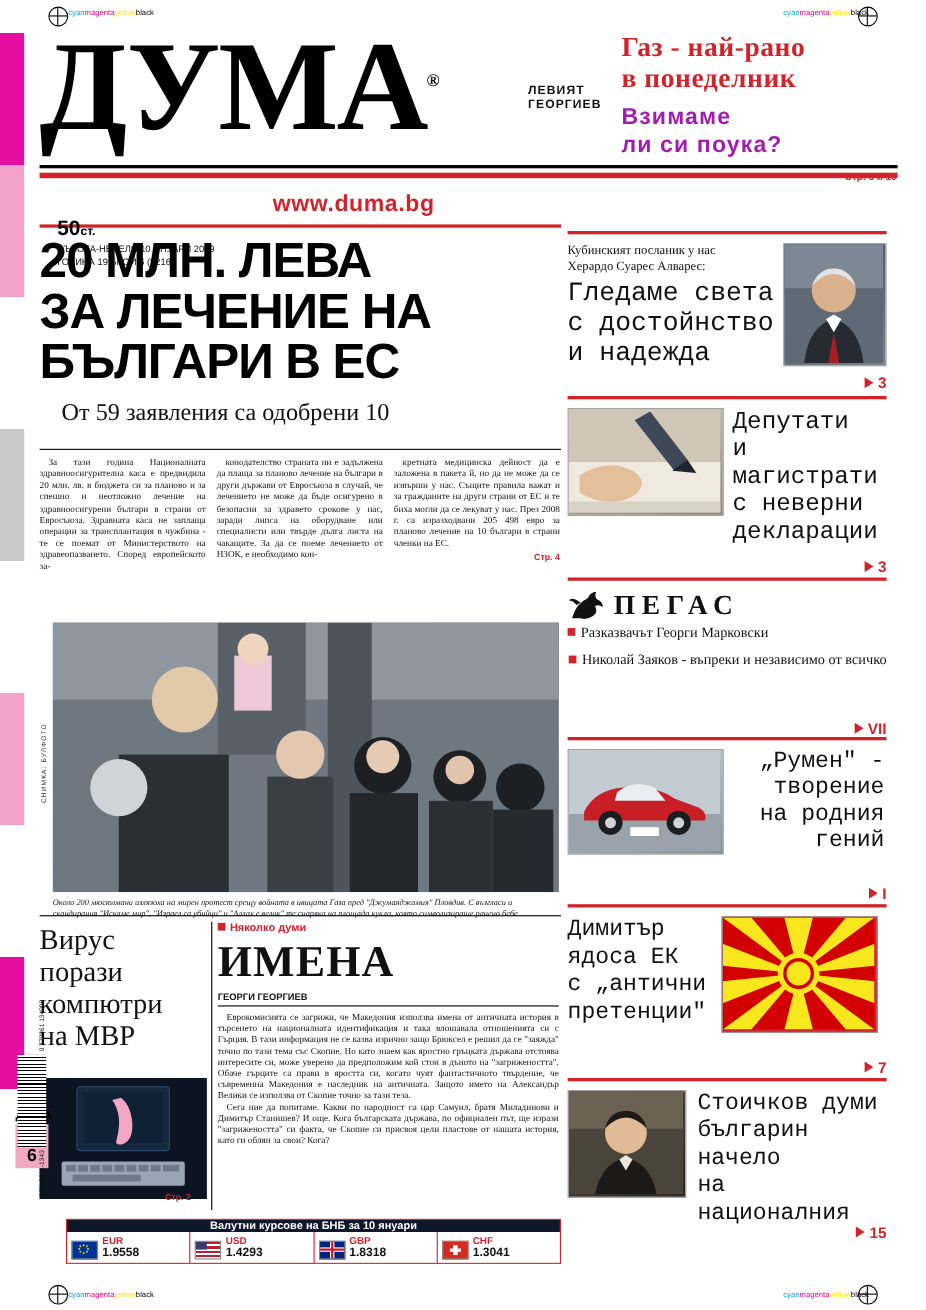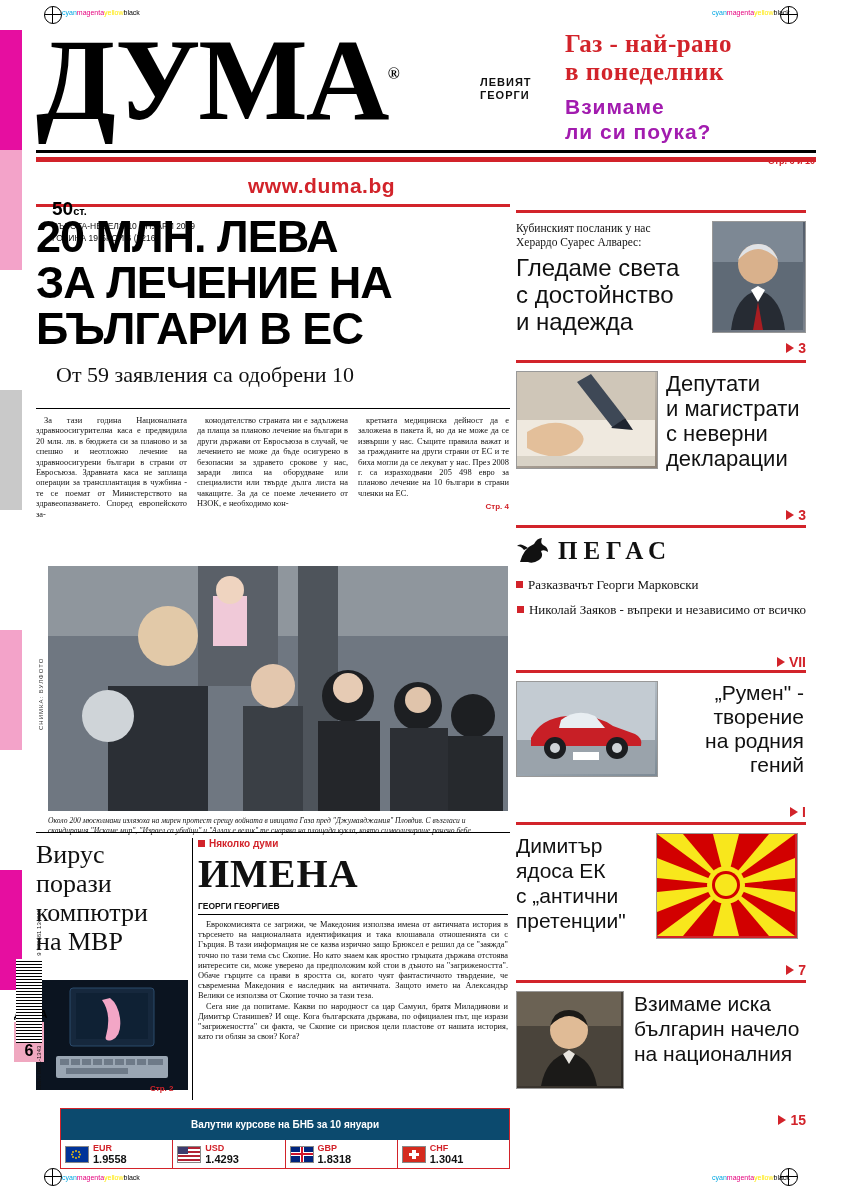--- a/index.html
+++ b/index.html
@@ -55,36 +55,36 @@
   
   .imena{position:absolute;left:198px;top:838px;width:310px;}
   .kicker{font-family:"Liberation Sans",sans-serif;font-weight:bold;font-size:10px;color:#d2232a;}
   .kicker .sq{display:inline-block;width:7px;height:7px;background:#d2232a;margin-right:4px;}
   .imena h2{margin:4px 0 0 0;font-family:"Liberation Serif",serif;font-weight:bold;font-size:40px;line-height:42px;letter-spacing:1px;color:#111;}
   .author{margin-top:6px;font-family:"Liberation Sans",sans-serif;font-weight:bold;font-size:8.5px;color:#111;border-bottom:1px solid #000;padding-bottom:3px;}
   .imena .body{margin-top:5px;font-family:Liberation Serif, serif;font-size:8.4px;line-height:10.2px;text-align:justify;}
   .imena .body p{margin:0;text-indent:8px;}
   
   .curbox{position:absolute;left:60px;top:1108px;width:448px;border:1px solid #d2232a;}
-  .curhead{background:#0c4a6e;color:#fff;font-family:"Liberation Sans",sans-serif;font-weight:bold;font-size:10px;text-align:center;padding:10px 0;}
+  .curhead{background:#0f172a;color:#fff;font-family:"Liberation Sans",sans-serif;font-weight:bold;font-size:10px;text-align:center;padding:0 0;}
   .currow{display:flex;}
-  .curcell{flex:1;display:flex;align-items:center;padding:3px 4px;border-right:1px solid #d2232a;}
+  .curcell{flex:1;display:flex;align-items:flex-end;padding:3px 4px;border-right:1px solid #d2232a;}
   .curcell:last-child{border-right:none;}
   .flag{width:22px;height:15px;margin-right:4px;border:1px solid #888;flex:none;}
   .curtxt .code{font-family:"Liberation Sans",sans-serif;font-weight:bold;font-size:9px;color:#d2232a;line-height:10px;}
   .curtxt .val{font-family:"Liberation Sans",sans-serif;font-weight:bold;font-size:11px;color:#111;line-height:12px;}
   
   .barcode{position:absolute;left:16px;top:1090px;transform:rotate(-90deg);transform-origin:left top;font-family:"Liberation Sans",sans-serif;font-size:6px;}
   .barbars{height:26px;width:84px;background:repeating-linear-gradient(90deg,#000 0 1px,#fff 1px 3px,#000 3px 4px,#fff 4px 6px);}
   
   .rail{position:absolute;left:516px;top:210px;width:290px;}
   .railitem{position:relative;}
   .rl-red{height:3px;background:#d2232a;}
   .kicker2{font-family:"Liberation Serif",serif;font-size:11.5px;line-height:14px;color:#111;}
-  .rh{font-family:Liberation Sans, sans-serif;font-size:24px;line-height:27px;color:#111;font-weight:normal;}
+  .rh{font-family:Liberation Mono, monospace;font-size:24px;line-height:27px;color:#111;font-weight:normal;}
   .pgmark{display:flex;align-items:center;justify-content:flex-end;gap:4px;font-family:"Liberation Sans",sans-serif;font-weight:bold;font-size:14px;color:#d2232a;}
   .tri{width:0;height:0;border-left:8px solid #d2232a;border-top:5px solid transparent;border-bottom:5px solid transparent;}
   .pegas{font-family:"Liberation Serif",serif;font-weight:bold;font-size:25px;letter-spacing:6px;color:#111;}
   .pegas-item{font-family:"Liberation Serif",serif;font-size:13px;line-height:17px;color:#111;}
   .pegas-item .sq{display:inline-block;width:7px;height:7px;background:#d2232a;margin-right:5px;vertical-align:1px;}
   
   .ph-cuba{position:absolute;right:0;top:0;width:92px;height:110px;background:linear-gradient(150deg,#3f4a5a,#7c838d);border:1px solid #999;}
   .ph-deput{width:140px;height:96px;background:linear-gradient(160deg,#d8d2c8,#8d8277);border:1px solid #999;}
   .ph-car{width:140px;height:94px;background:linear-gradient(160deg,#cfd6dc,#7d8a95);border:1px solid #999;}
   .ph-flag{width:140px;height:104px;background:#d2232a;position:relative;overflow:hidden;border:1px solid #999;}
@@ -122,21 +122,21 @@
     <div class="strip-seg" style="height:120px;background:#f3a3c9;"></div>
     <div class="strip-seg" style="height:120px;background:#ffffff;"></div>
     <div class="strip-seg" style="height:120px;background:#e60ea0;"></div>
   </div>
 
   <div class="masthead">
     <div class="duma"><span>ДУМА</span><sup class="reg">®</sup></div>
   </div>
   <div class="subtitle">
     <div>ЛЕВИЯТ</div>
-    <div>ГЕОРГИ</div>
+    <div>ГЕОРГИЕВ</div>
   </div>
 
   <div class="teaser">
     <h2>
       <span>Газ - най-рано</span><br>
       <span>в понеделник</span>
     </h2>
     <h3>
       <span>Взимаме</span><br>
       <span>ли си поука?</span>
@@ -380,21 +380,21 @@
 
     <div class="railitem" style="height:145px;">
       <div class="rl-red" style="margin-bottom:8px;"></div>
       <div style="display:flex;align-items:center;gap:8px;">
         <svg width="34" height="30" viewBox="0 0 34 30">
           <path d="M4 26 q4 -14 14 -18 q3 -6 8 -6 q-2 5 1 7 q5 2 5 7 q-4 -3 -7 -1 q3 6 -2 9 q-6 4 -11 2z" fill="#111"></path>
           <path d="M12 12 q-8 -6 -11 -2 q4 0 7 4z" fill="#111"></path>
         </svg>
         <div class="pegas">ПЕГАС</div>
       </div>
-      <div style="margin-top:10px;">
+      <div style="">
         <div class="pegas-item"><span class="sq"></span><span>Разказвачът Георги Марковски</span></div>
         <div class="pegas-item" style="margin-top:8px;text-align:right;"><span class="sq"></span><span>Николай Заяков - въпреки и независимо от всичко</span></div>
       </div>
       <div class="pgmark" style="position:absolute;right:0;bottom:0px;">
         <span class="tri"></span>
         <span>VII</span>
       </div>
     </div>
 
     <div class="railitem" style="height:152px;">
@@ -469,21 +469,21 @@
           <svg width="104" height="94" viewBox="0 0 104 94">
             <rect width="104" height="94" fill="#4a443b"></rect>
             <rect x="0" y="0" width="104" height="34" fill="#6b6254"></rect>
             <circle cx="52" cy="38" r="19" fill="#e0bb96"></circle>
             <path d="M33 34 q19 -20 38 0 q-4 -16 -19 -16 q-15 0 -19 16z" fill="#1c1a17"></path>
             <path d="M24 94 q5 -28 28 -34 q23 6 28 34z" fill="#1b1a18"></path>
             <path d="M46 62 l6 10 l6 -10 l-6 -4z" fill="#e9e6df"></path>
           </svg>
         </div>
         <div class="rh" style="width:172px;font-size:21px;line-height:25px;">
-          <span>Взимаме иска</span><br>
+          <span>Стоичков думи</span><br>
           <span>българин начело</span><br>
           <span>на националния</span>
         </div>
       </div>
       <div class="pgmark" style="position:absolute;right:0;bottom:2px;">
         <span class="tri"></span>
         <span>15</span>
       </div>
     </div>
 

